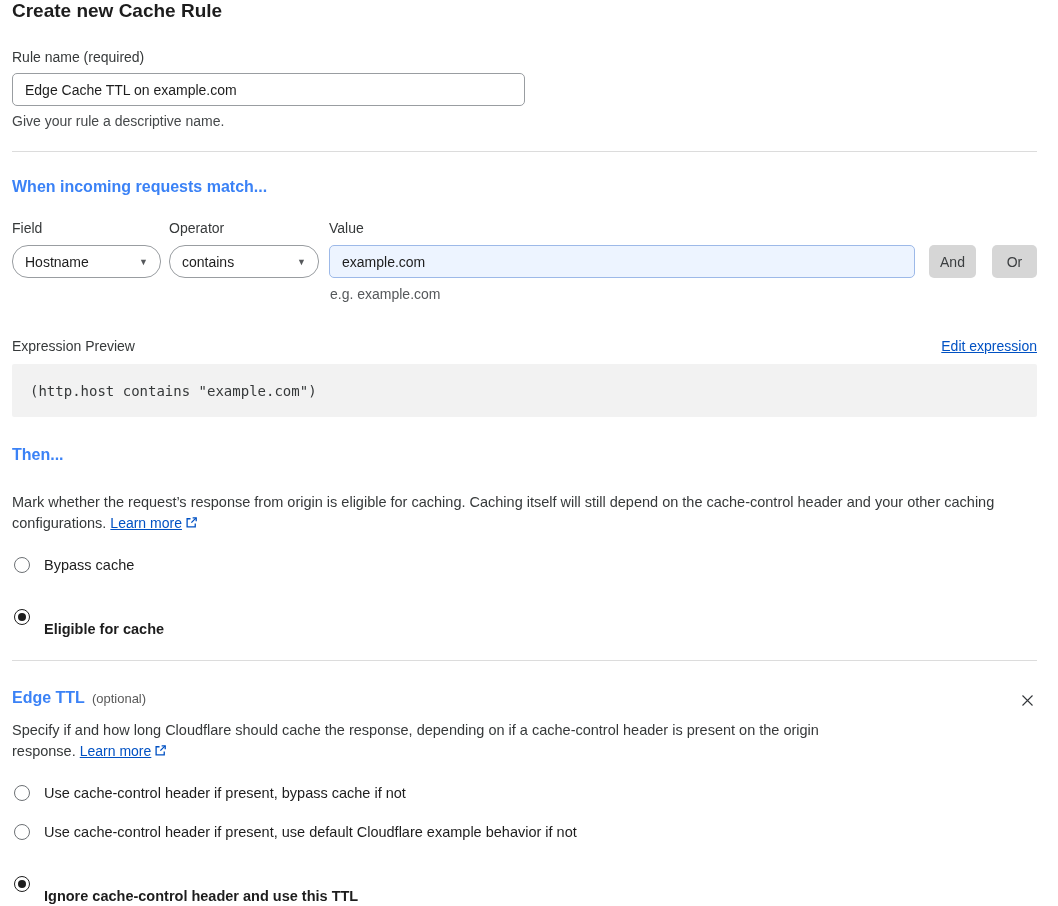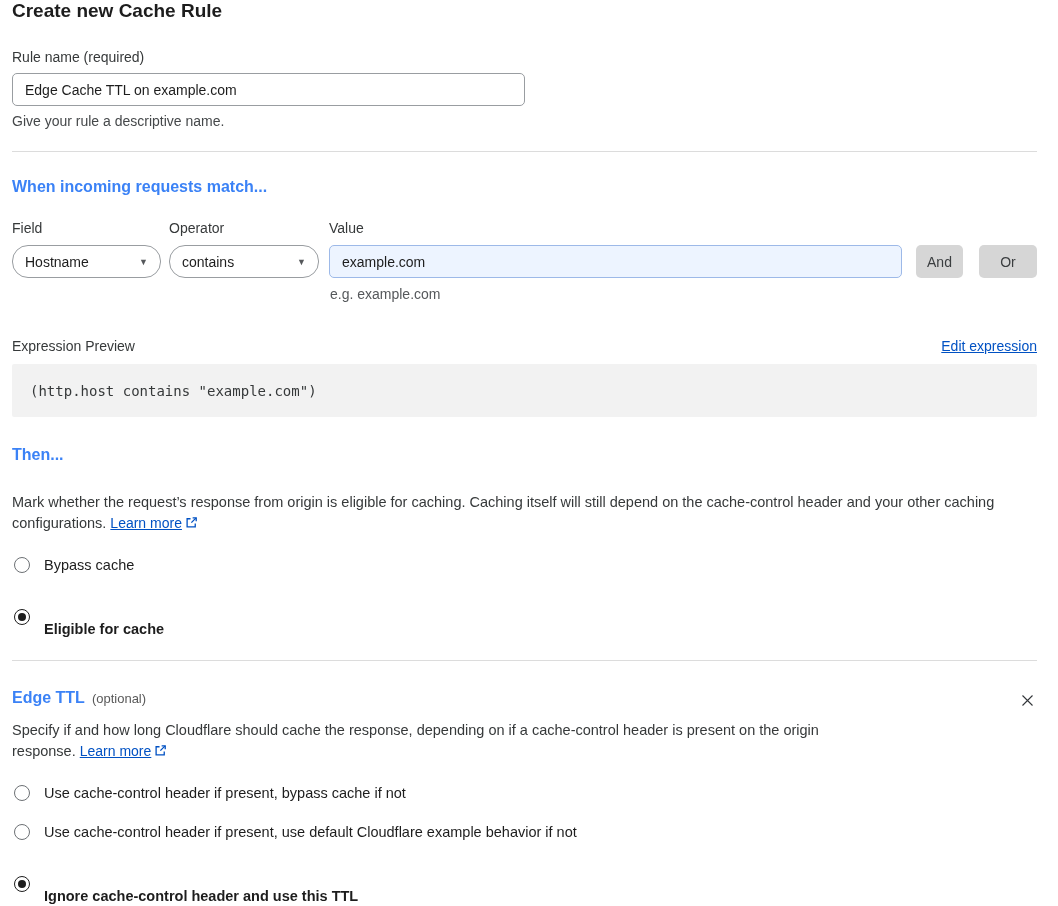--- a/index.html
+++ b/index.html
@@ -47,21 +47,21 @@
   .value-input-wrap { flex:1; margin-right:14px; }
   input.value-input {
     background:#edf4ff; border:1px solid #9db9e8;
   }
   .btn-gray {
     height:33px; border:none; border-radius:5px; background:#d6d6d6;
     color:#3b3e40; font-size:14px; font-family:"Liberation Sans", sans-serif;
     cursor:pointer;
   }
   .btn-and { width:47px; margin-right:16px; }
-  .btn-or { width:58px; }
+  .btn-or { width:45px; }
   .eg-text { margin-left:318px; margin-top:8px; font-size:14px; color:#55585b; }
 
   
   .expr-header { display:flex; justify-content:space-between; align-items:baseline; margin-top:36px; }
   .expr-label { font-size:14px; color:#36393a; }
   a.link { color:#0051c3; text-decoration:underline; cursor:pointer; font-size:14px; }
   .code-block {
     margin-top:10px; background:#f2f2f2; border-radius:2px;
     padding:18px 18px; font-family:"DejaVu Sans Mono", monospace;
     font-size:14px; color:#36393a; height:53px; display:flex; align-items:center;

